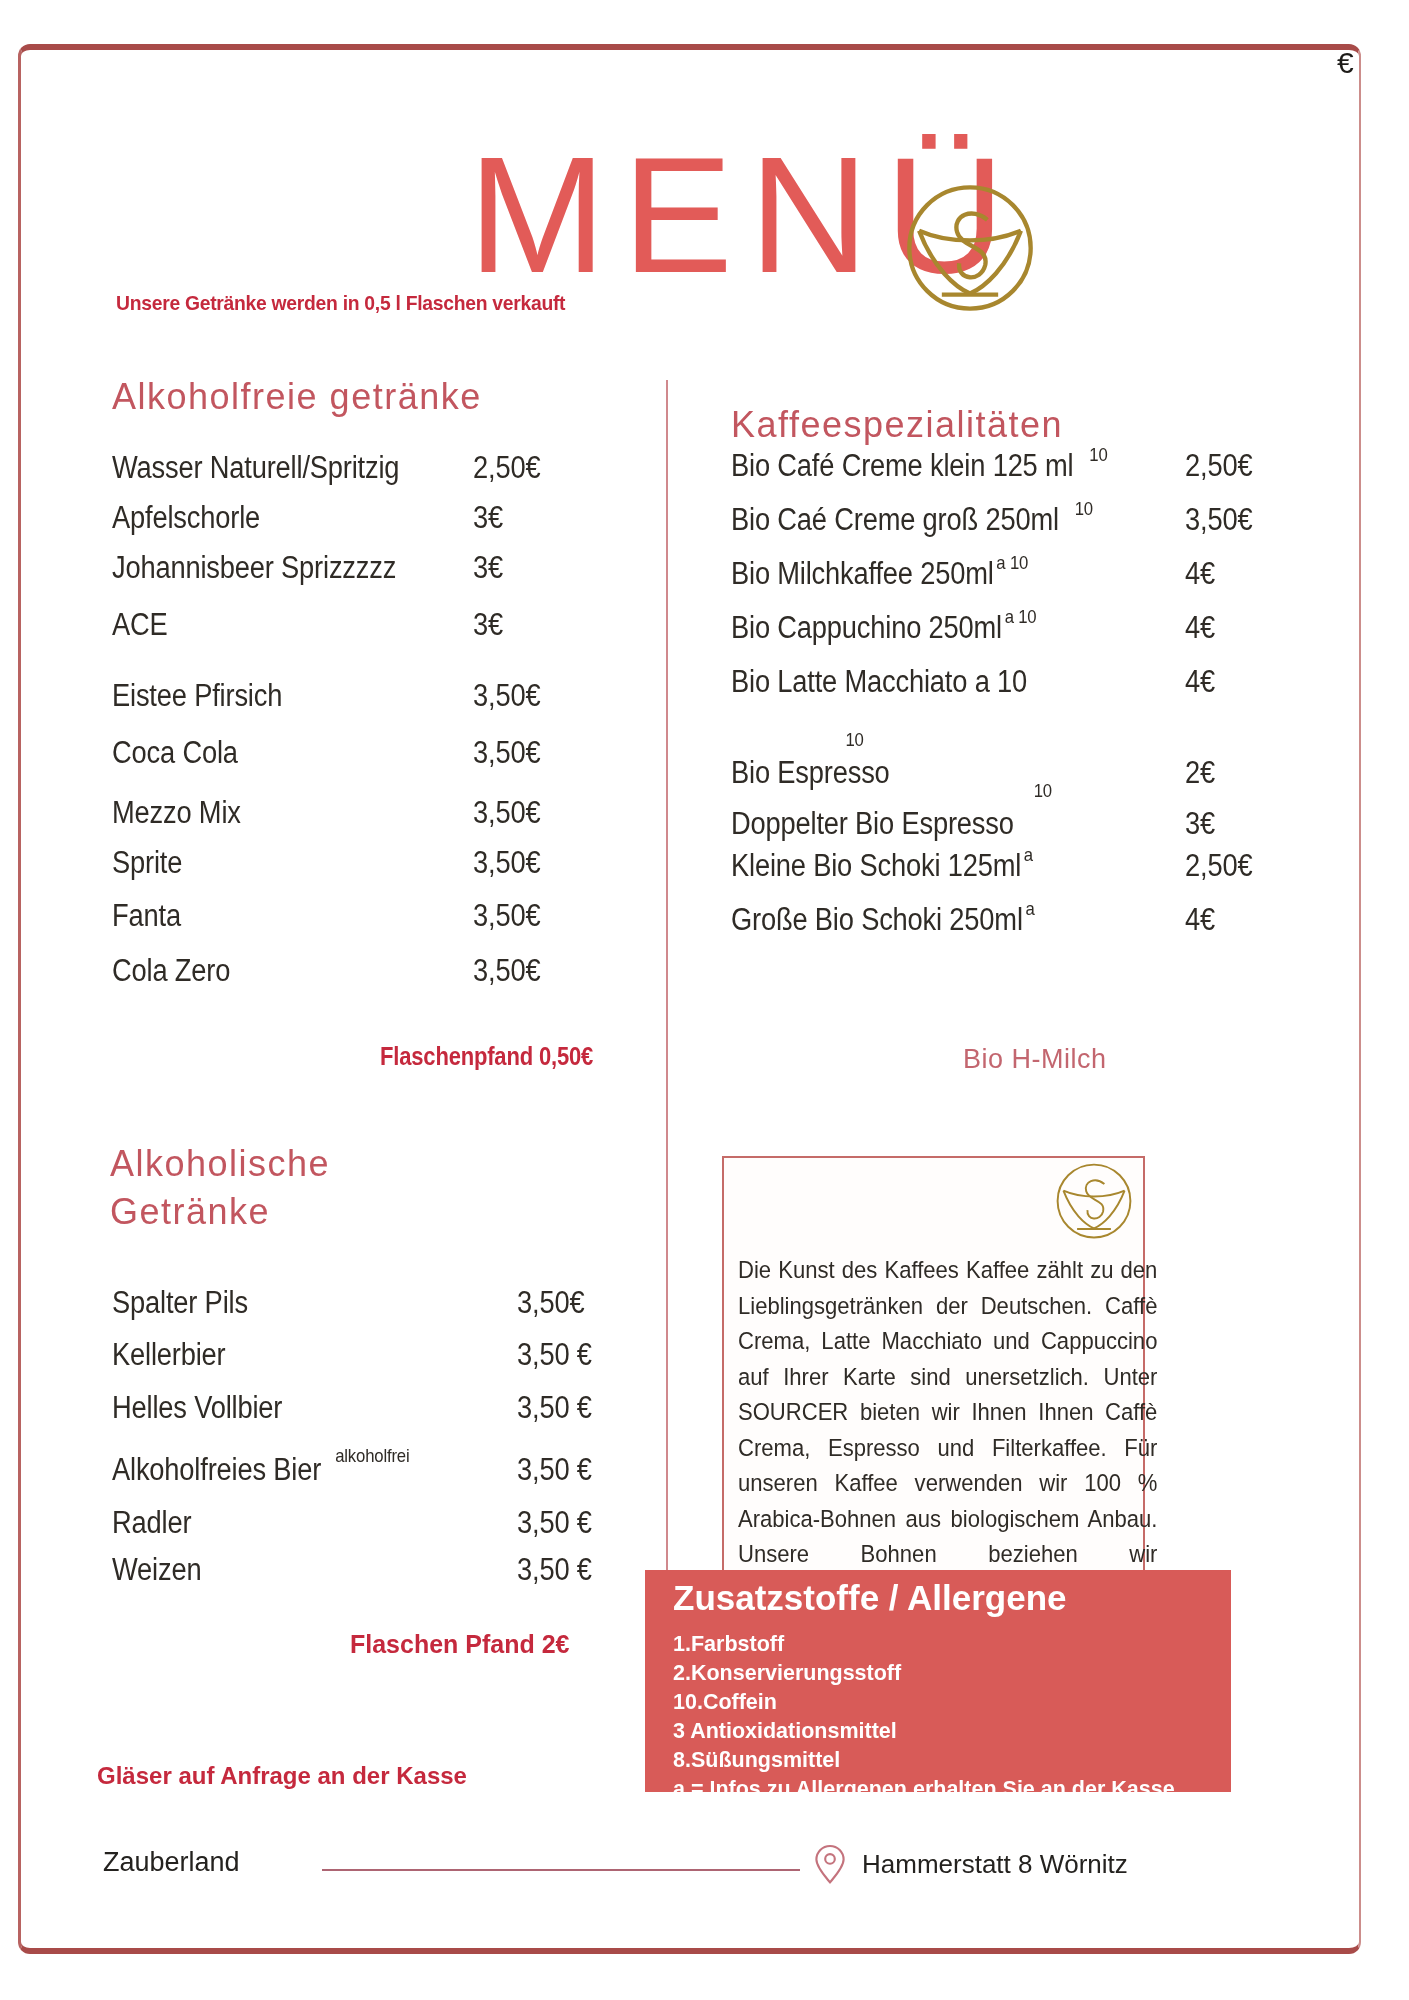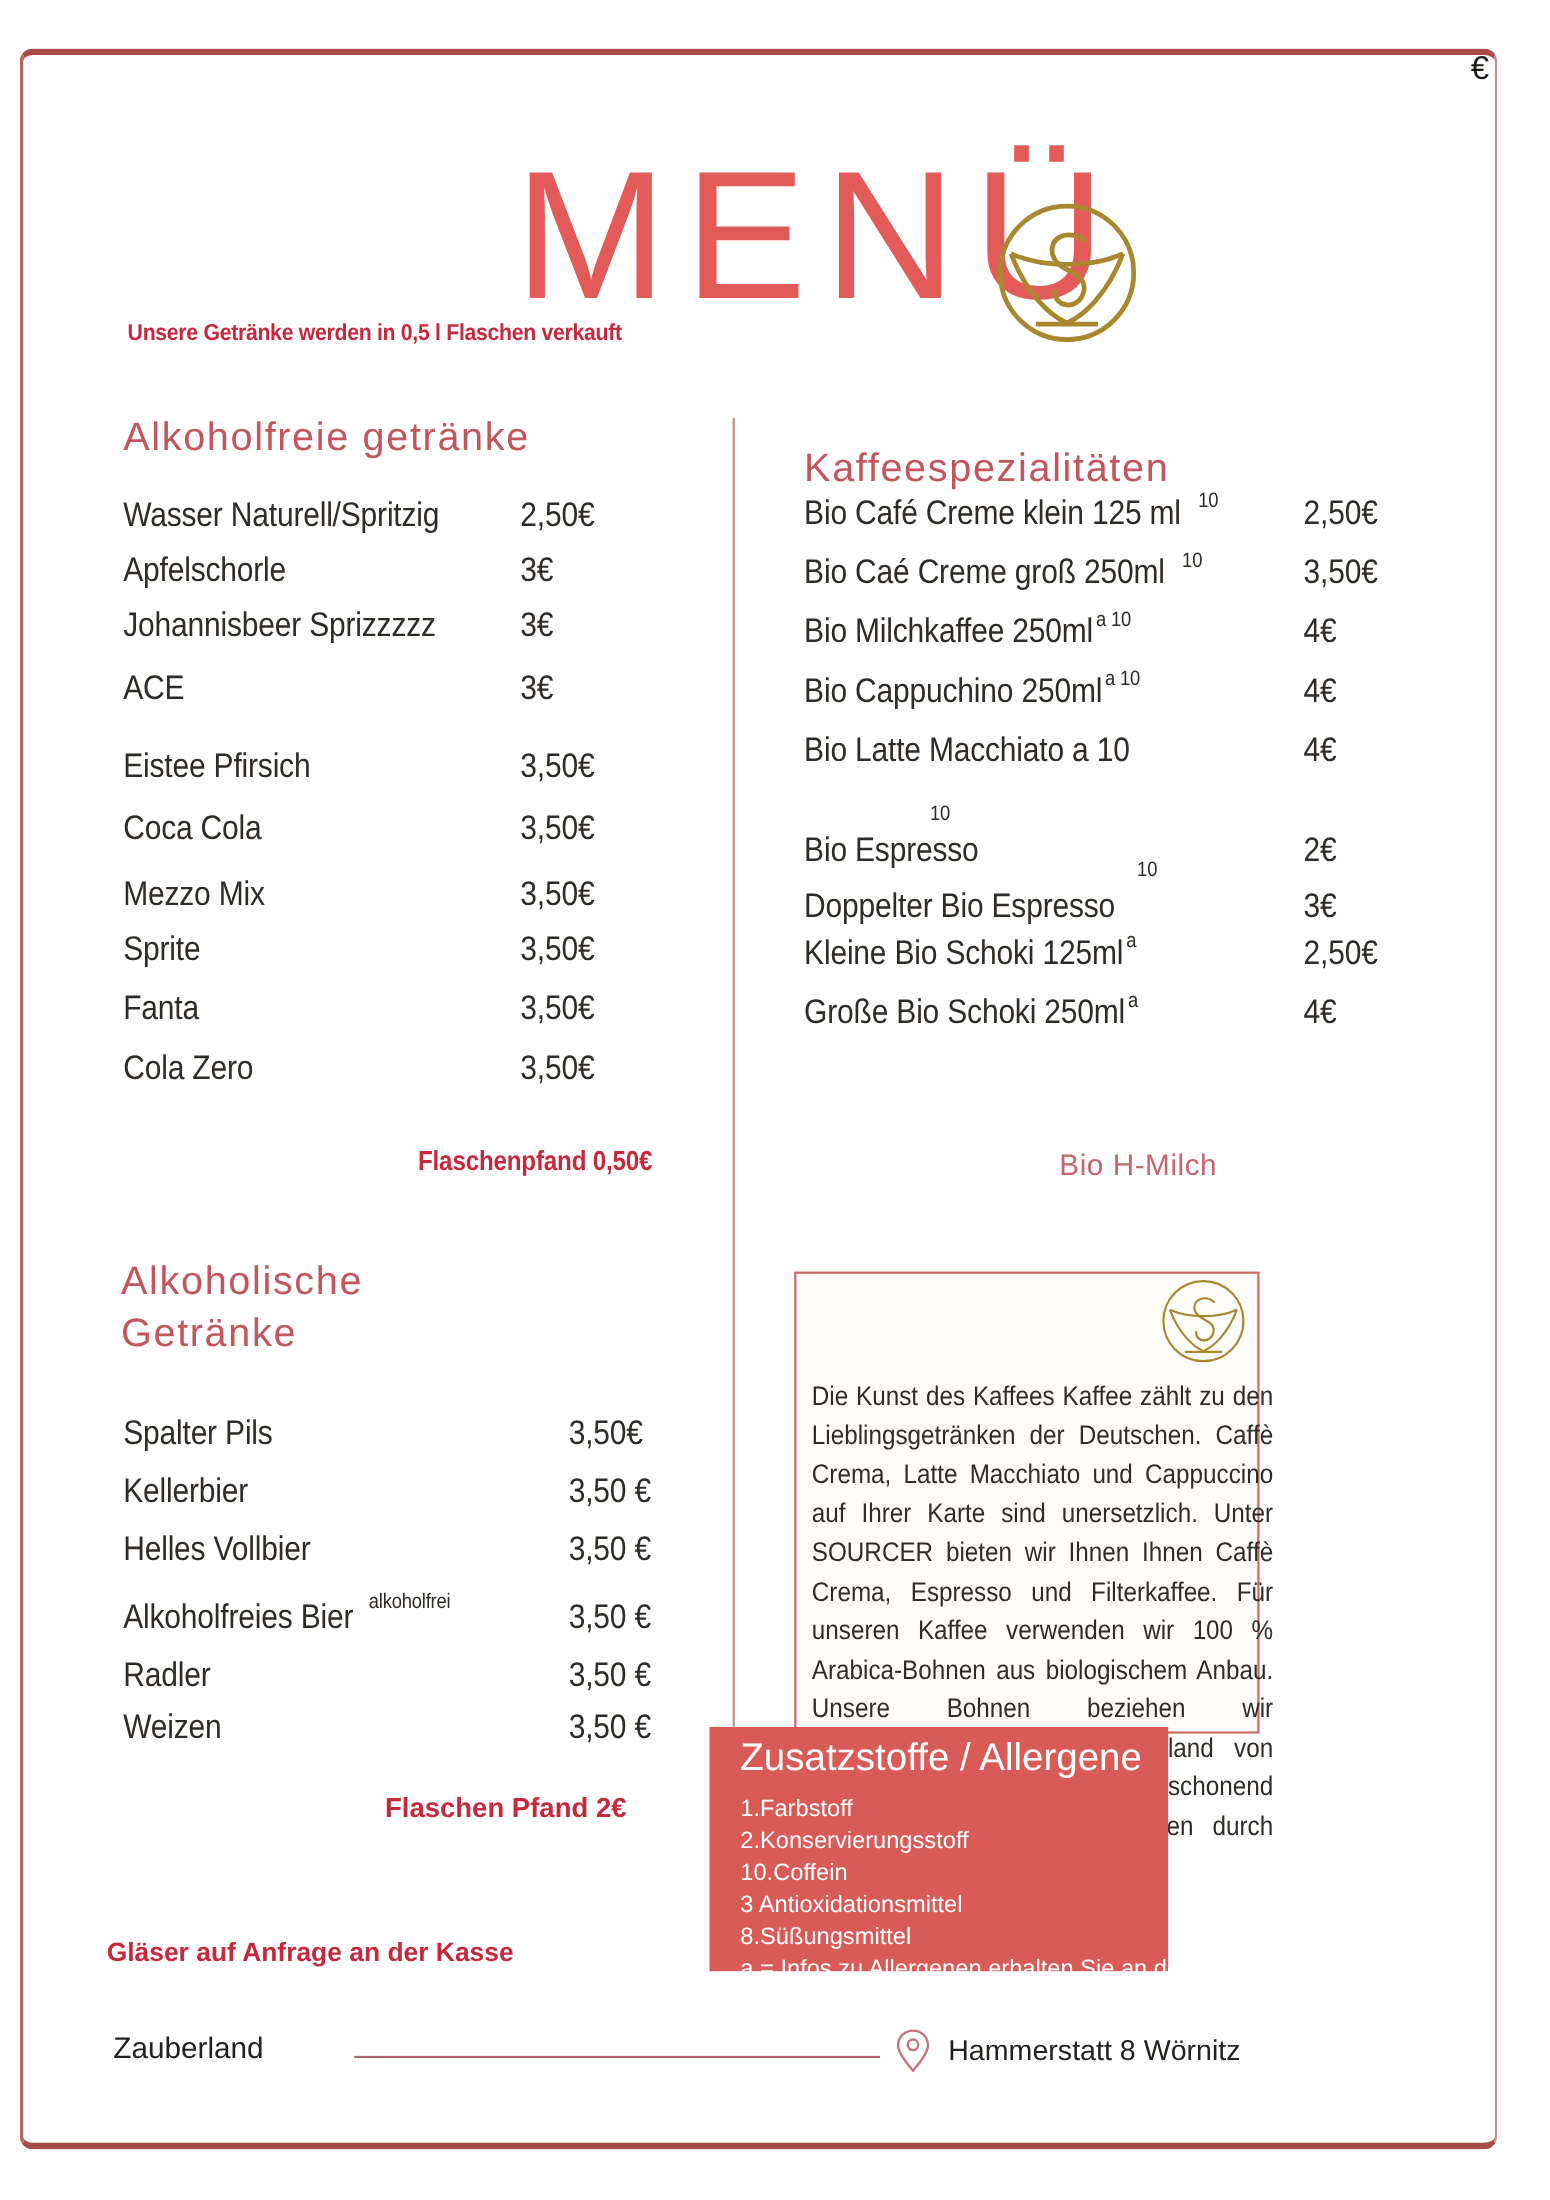--- a/index.html
+++ b/index.html
@@ -35,21 +35,21 @@
   #note-pfand2{left:350px;top:1630px;width:215px;text-align:right;}
   #note-glasses{left:97px;top:1762px;font-size:24px;}
   #note-milch{position:absolute;left:963px;top:1044px;font-size:27px;color:#c3666f;
               letter-spacing:0.5px;white-space:nowrap;}
   .infobox{position:absolute;left:722px;top:1156px;width:419px;height:416px;
            border:2px solid #c56b68;background:#fffdfc;}
   .info-text{position:absolute;left:14px;top:94px;width:466px;font-size:24.5px;line-height:35.5px;
              text-align:justify;color:#2f2b26;transform:scaleX(0.9);transform-origin:0 0;}
   .logo-top{position:absolute;left:905px;top:183px;width:130px;height:130px;}
   .logo-small{position:absolute;right:10px;top:4px;width:78px;height:78px;}
-  .allergen{position:absolute;left:645px;top:1570px;width:417px;height:222px;background:#d85b58;}
+  .allergen{position:absolute;left:645px;top:1570px;width:586px;height:222px;background:#d85b58;font-weight:bold;}
   .alg-head{position:absolute;left:28px;top:8px;font-size:35px;color:#ffffff;white-space:nowrap;}
   .alg-lines{position:absolute;left:28px;top:60px;}
   .alg-line{font-size:21.5px;line-height:29px;color:#ffffff;white-space:nowrap;}
   .footer-brand{position:absolute;left:103px;top:1847px;font-size:27px;color:#24221f;white-space:nowrap;}
   .footer-line{position:absolute;left:322px;top:1869px;width:478px;height:2px;background:#ad6573;}
   .pin{position:absolute;left:814px;top:1843px;width:32px;height:42px;}
   .footer-address{position:absolute;left:862px;top:1849px;font-size:26px;color:#24221f;white-space:nowrap;}
   .gold{stroke:#a8872e;fill:none;stroke-width:4;}
   .gold-thin{stroke:#a8872e;fill:none;stroke-width:3;}
 </style>

